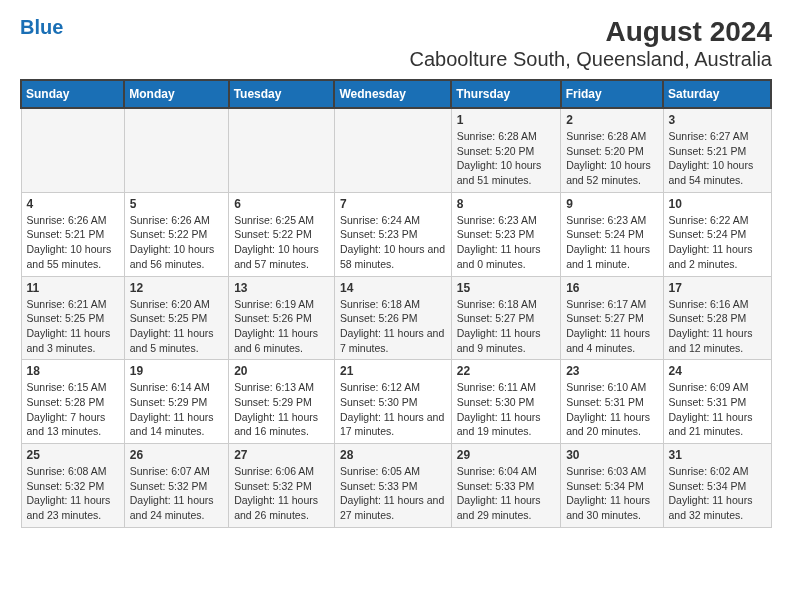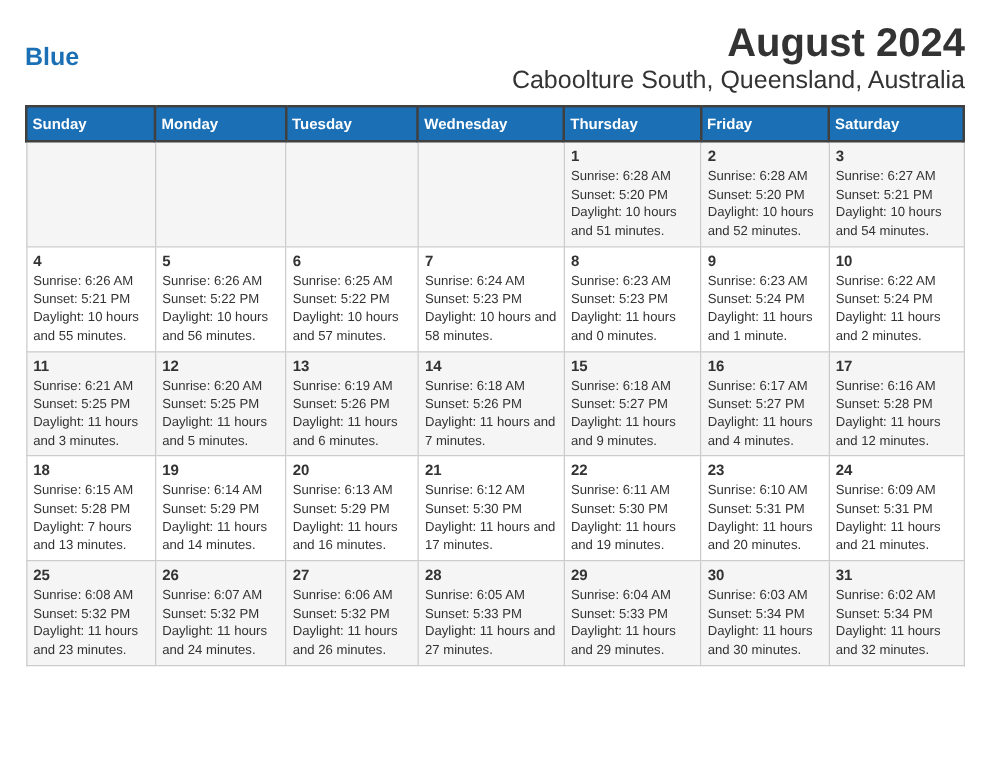--- a/index.html
+++ b/index.html
@@ -18,21 +18,21 @@
     }
     .logo {
       display: flex;
       flex-direction: column;
       align-items: flex-start;
     }
     .title-area {
       text-align: right;
     }
     .main-title {
-      font-size: 32px;
+      font-size: 28px;
       font-weight: bold;
       color: #333;
     }
     .sub-title {
       font-size: 20px;
       color: #333;
     }
     table {
       width: 100%;
       border-collapse: collapse;
@@ -78,21 +78,21 @@
     }
     .empty-cell {
       background-color: #f5f5f5;
     }
   </style>
 </head>
 <body>
 
 <div class="header-area">
   <div class="logo">
-    <span style="font-size:20px;font-weight:bold;color:#1a6fb5;margin-top:19px;">Blue</span>
+    <span style="font-size:20px;font-weight:bold;color:#1a6fb5;">Blue</span>
   </div>
   <div class="title-area">
     <div class="main-title">August 2024</div>
     <div class="sub-title">Caboolture South, Queensland, Australia</div>
   </div>
 </div>
 
 <table>
   <thead>
     <tr>

